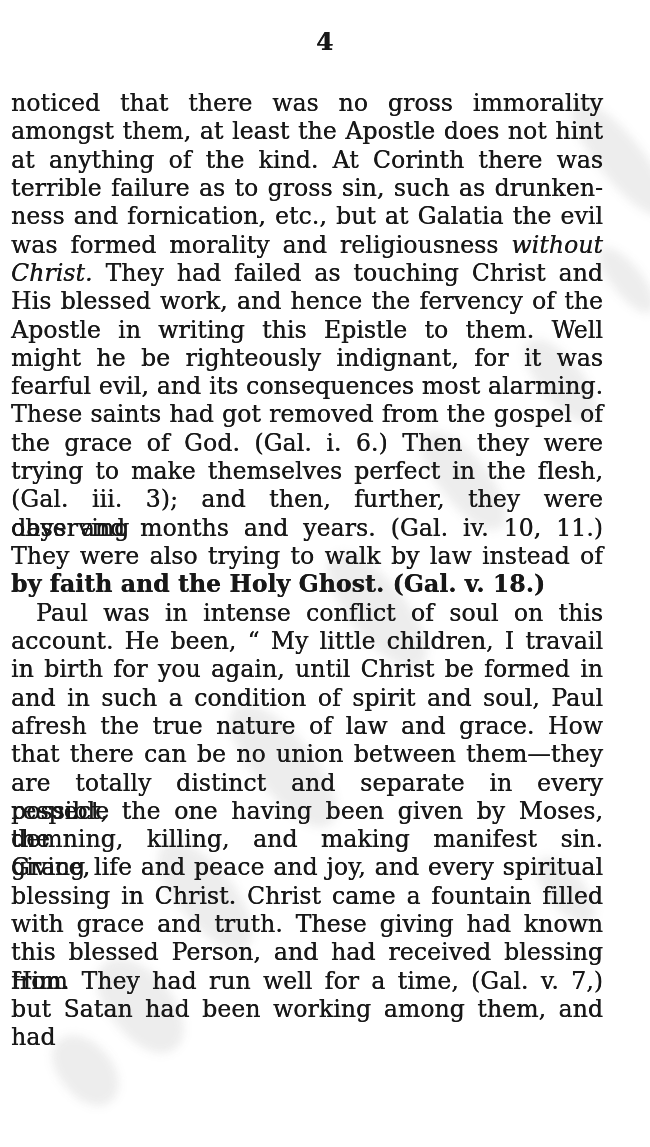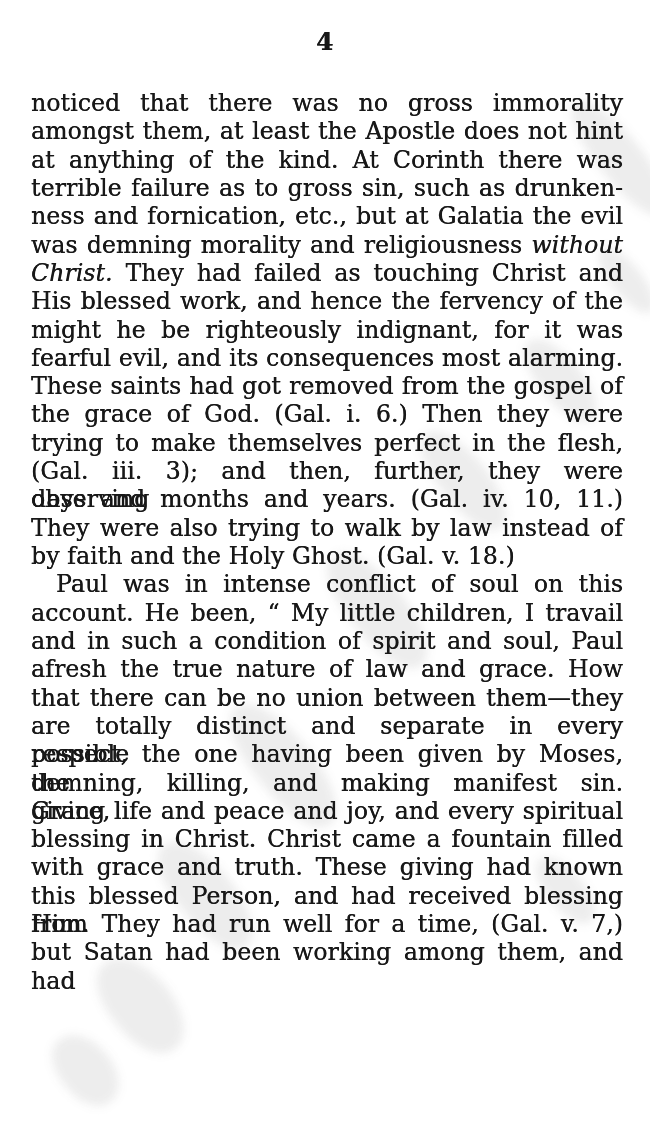--- a/index.html
+++ b/index.html
@@ -36,35 +36,36 @@
     width: 592px;
     text-align: center;
     font-size: 25px;
     font-weight: bold;
     letter-spacing: 0.5px;
     text-shadow: 0.3px 0 0 currentColor;
   }
   .text-block {
     position: absolute;
     top: 89px;
-    left: 31px;
+    left: 11px;
     width: 592px;
   }
   .line {
     height: 28.32px;
     font-size: 23.5px;
     line-height: 28.32px;
     text-align: justify;
     text-align-last: justify;
     white-space: normal;
     text-shadow: 0.35px 0 0 currentColor; 
     letter-spacing: 0.1px;
   }
   .line.flush-left {
     text-align-last: left;
+    font-weight: bold;
   }
   .line.indent {
     text-indent: 25px;
   }
   .it {
     font-style: italic;
   }
 </style>
 </head>
 <body>
@@ -85,34 +86,36 @@
   </div>
 
   <div class="page-number">4</div>
 
   <div class="text-block">
       <div class="line"><span>noticed that there was no gross immorality</span></div>
       <div class="line"><span>amongst them, at least the Apostle does not hint</span></div>
       <div class="line"><span>at anything of the kind.  At Corinth there was</span></div>
       <div class="line"><span>terrible failure as to gross sin, such as drunken-</span></div>
       <div class="line"><span>ness and fornication, etc., but at Galatia the evil</span></div>
-      <div class="line"><span>was demning morality and religiousness </span><span class="it">without</span></div>
+      <div class="line"><span>was formed morality and religiousness </span><span class="it">without</span></div>
       <div class="line"><span class="it">Christ.</span><span>  They had failed as touching Christ and</span></div>
       <div class="line"><span>His blessed work, and hence the fervency of the</span></div>
+      <div class="line"><span>Apostle in writing this Epistle to them.  Well</span></div>
       <div class="line"><span>might he be righteously indignant, for it was</span></div>
       <div class="line"><span>fearful evil, and its consequences most alarming.</span></div>
       <div class="line"><span>These saints had got removed from the gospel of</span></div>
       <div class="line"><span>the grace of God. (Gal. i. 6.)  Then they were</span></div>
       <div class="line"><span>trying to make themselves perfect in the flesh,</span></div>
       <div class="line"><span>(Gal. iii. 3); and then, further, they were observing</span></div>
       <div class="line"><span>days and months and years.  (Gal. iv. 10, 11.)</span></div>
       <div class="line"><span>They were also trying to walk by law instead of</span></div>
       <div class="line flush-left"><span>by faith and the Holy Ghost. (Gal. v. 18.)</span></div>
       <div class="line indent"><span>Paul was in intense conflict of soul on this</span></div>
       <div class="line"><span>account.  He been, “ My little children, I travail</span></div>
+      <div class="line"><span>in birth for you again, until Christ be formed in</span></div>
       <div class="line"><span>and in such a condition of spirit and soul, Paul</span></div>
       <div class="line"><span>afresh the true nature of law and grace.  How</span></div>
       <div class="line"><span>that there can be no union between them—they</span></div>
       <div class="line"><span>are totally distinct and separate in every possible</span></div>
       <div class="line"><span>respect, the one having been given by Moses, the</span></div>
       <div class="line"><span>demning, killing, and making manifest sin.  Grace,</span></div>
       <div class="line"><span>giving life and peace and joy, and every spiritual</span></div>
       <div class="line"><span>blessing in Christ.  Christ came a fountain filled</span></div>
       <div class="line"><span>with grace and truth.  These giving had known</span></div>
       <div class="line"><span>this blessed Person, and had received blessing from</span></div>

